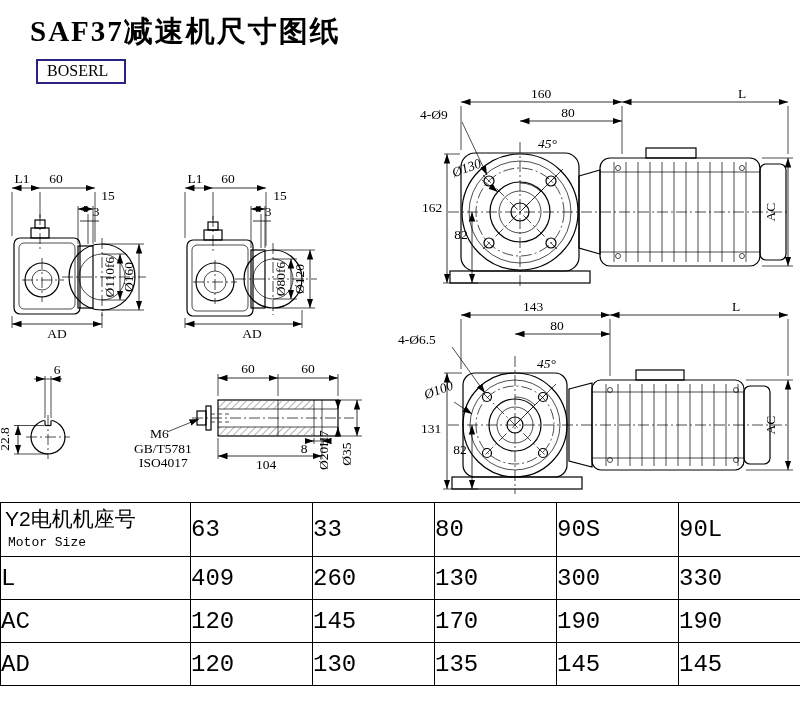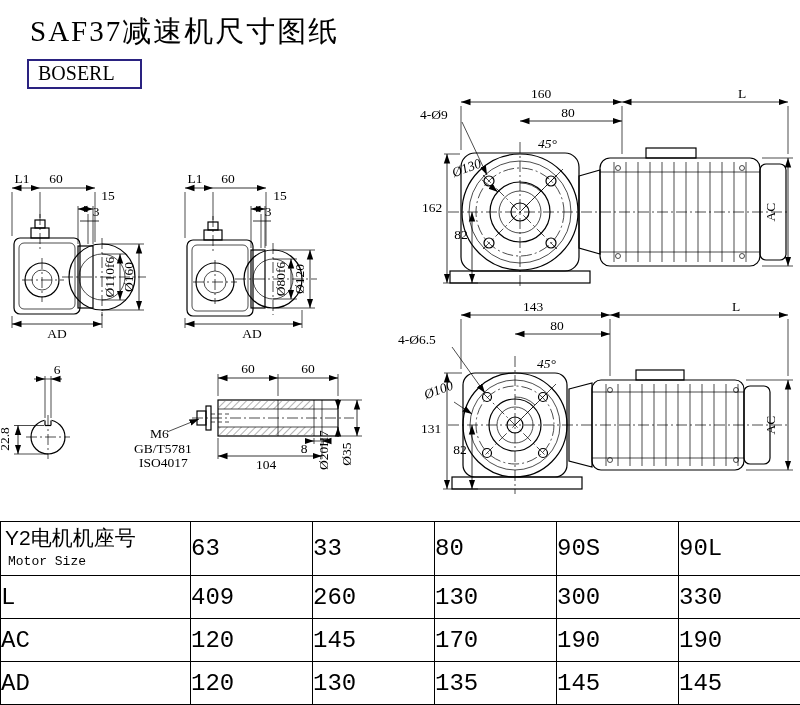--- a/index.html
+++ b/index.html
@@ -1,30 +1,30 @@
 <!DOCTYPE html>
 <html><head>
 <meta charset="utf-8">
 <style>
   *{margin:0;padding:0;box-sizing:border-box}
   html,body{width:800px;height:705px;background:#fff;overflow:hidden}
   body{position:relative;font-family:"Liberation Sans",sans-serif;color:#000}
   .title{position:absolute;left:30px;top:12px;font-family:"Liberation Serif",serif;
-         font-size:29px;font-weight:normal;letter-spacing:2px;white-space:nowrap}
-  .logo{position:absolute;left:27px;top:59px;border:2px solid #2a2280;background:#fff;
-        padding:1px 25px 2px 9px;font-family:"Liberation Serif",serif;font-size:20px}
+         font-size:29px;font-weight:bold;letter-spacing:2px;white-space:nowrap}
+  .logo{position:absolute;left:36px;top:59px;border:2px solid #2a2280;background:#fff;
+        padding:1px 16px 2px 9px;font-family:"Liberation Serif",serif;font-size:16px}
   svg.drawing{position:absolute;left:0;top:88px}
   svg text{font:13.5px "Liberation Serif",serif;fill:#000}
   svg text.it{font-style:italic}
   .ol{fill:none;stroke:#000;stroke-width:1.2}
   .tl{fill:none;stroke:#000;stroke-width:0.7}
   .dm{fill:none;stroke:#000;stroke-width:0.8}
   .cl{fill:none;stroke:#000;stroke-width:0.7;stroke-dasharray:11 3 2 3}
   .dsh{fill:none;stroke:#000;stroke-width:0.7;stroke-dasharray:4 3}
-  table.dims{position:absolute;left:0;top:521px;width:800px;height:184px;
+  table.dims{position:absolute;left:0;top:502px;width:800px;height:184px;
              border-collapse:collapse;table-layout:fixed}
   table.dims td{border:1px solid #000;text-align:left;vertical-align:middle;
                 font-family:"Liberation Mono",monospace;font-size:24px;padding:0}
   table.dims tr.r0{height:54px}
   table.dims td.hdrcell{text-align:left;padding-left:4px}
   .cn{font-family:"Liberation Sans",sans-serif;font-size:21px;line-height:26px}
   .en{font-family:"Liberation Mono",monospace;font-size:13px;line-height:22px;padding-left:3px}
 </style>
 </head>
 <body>

